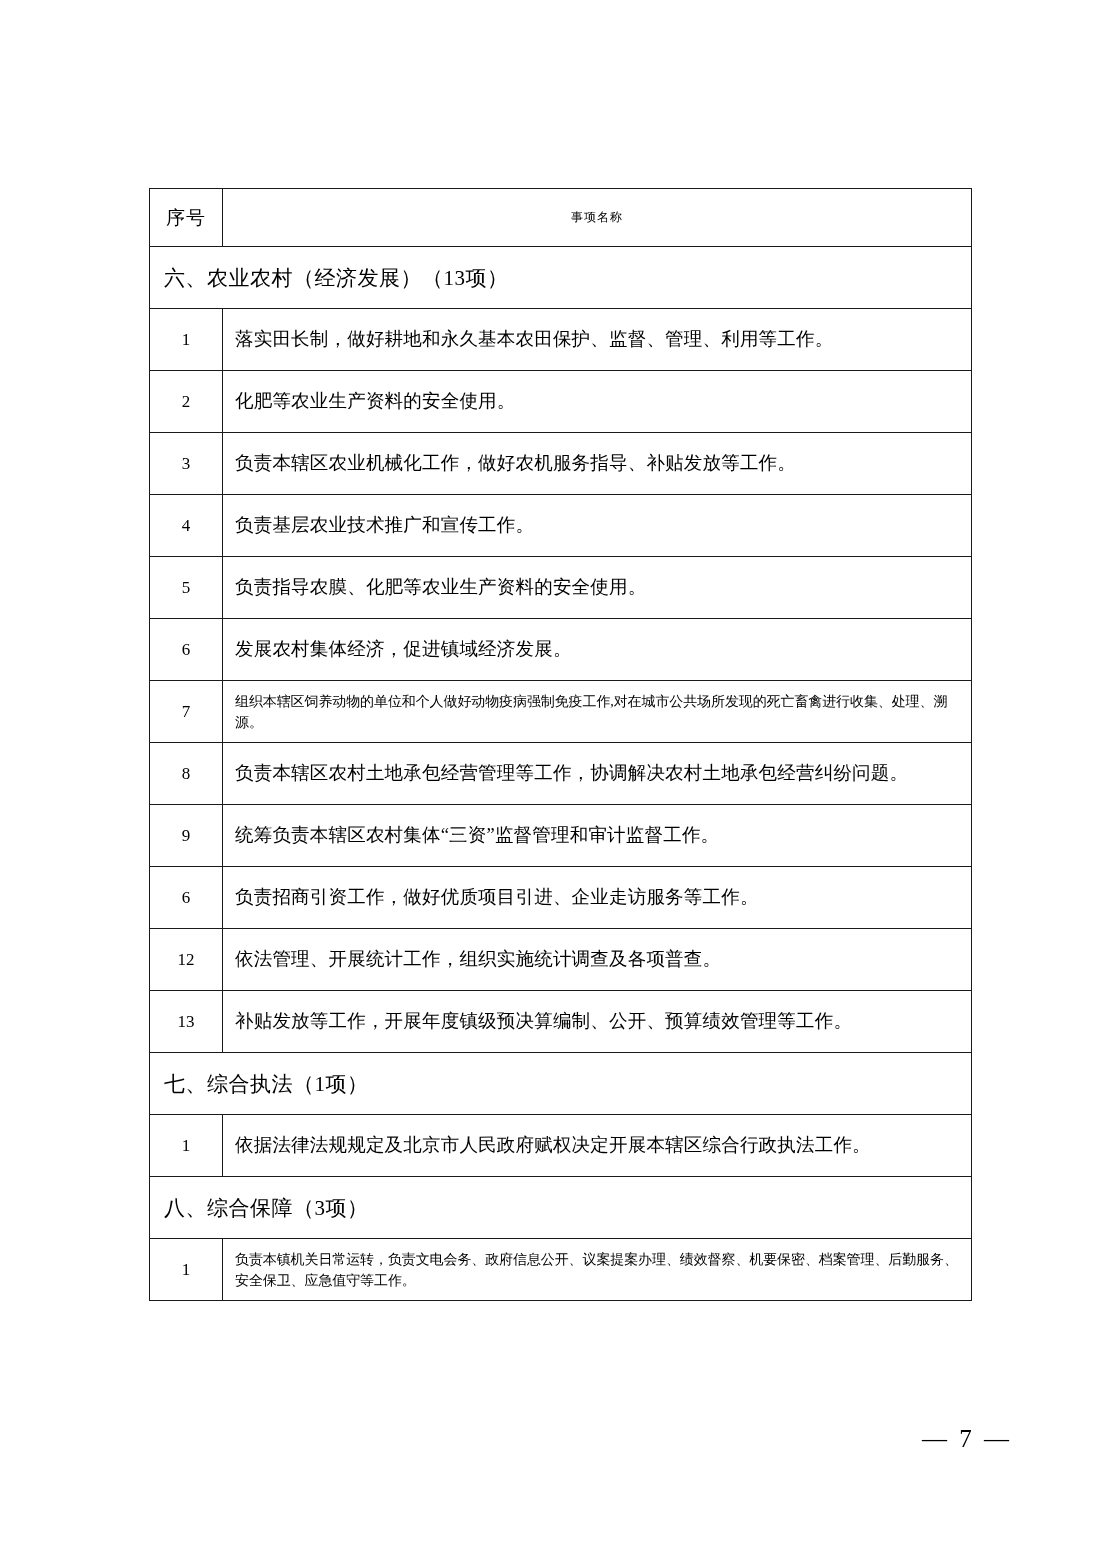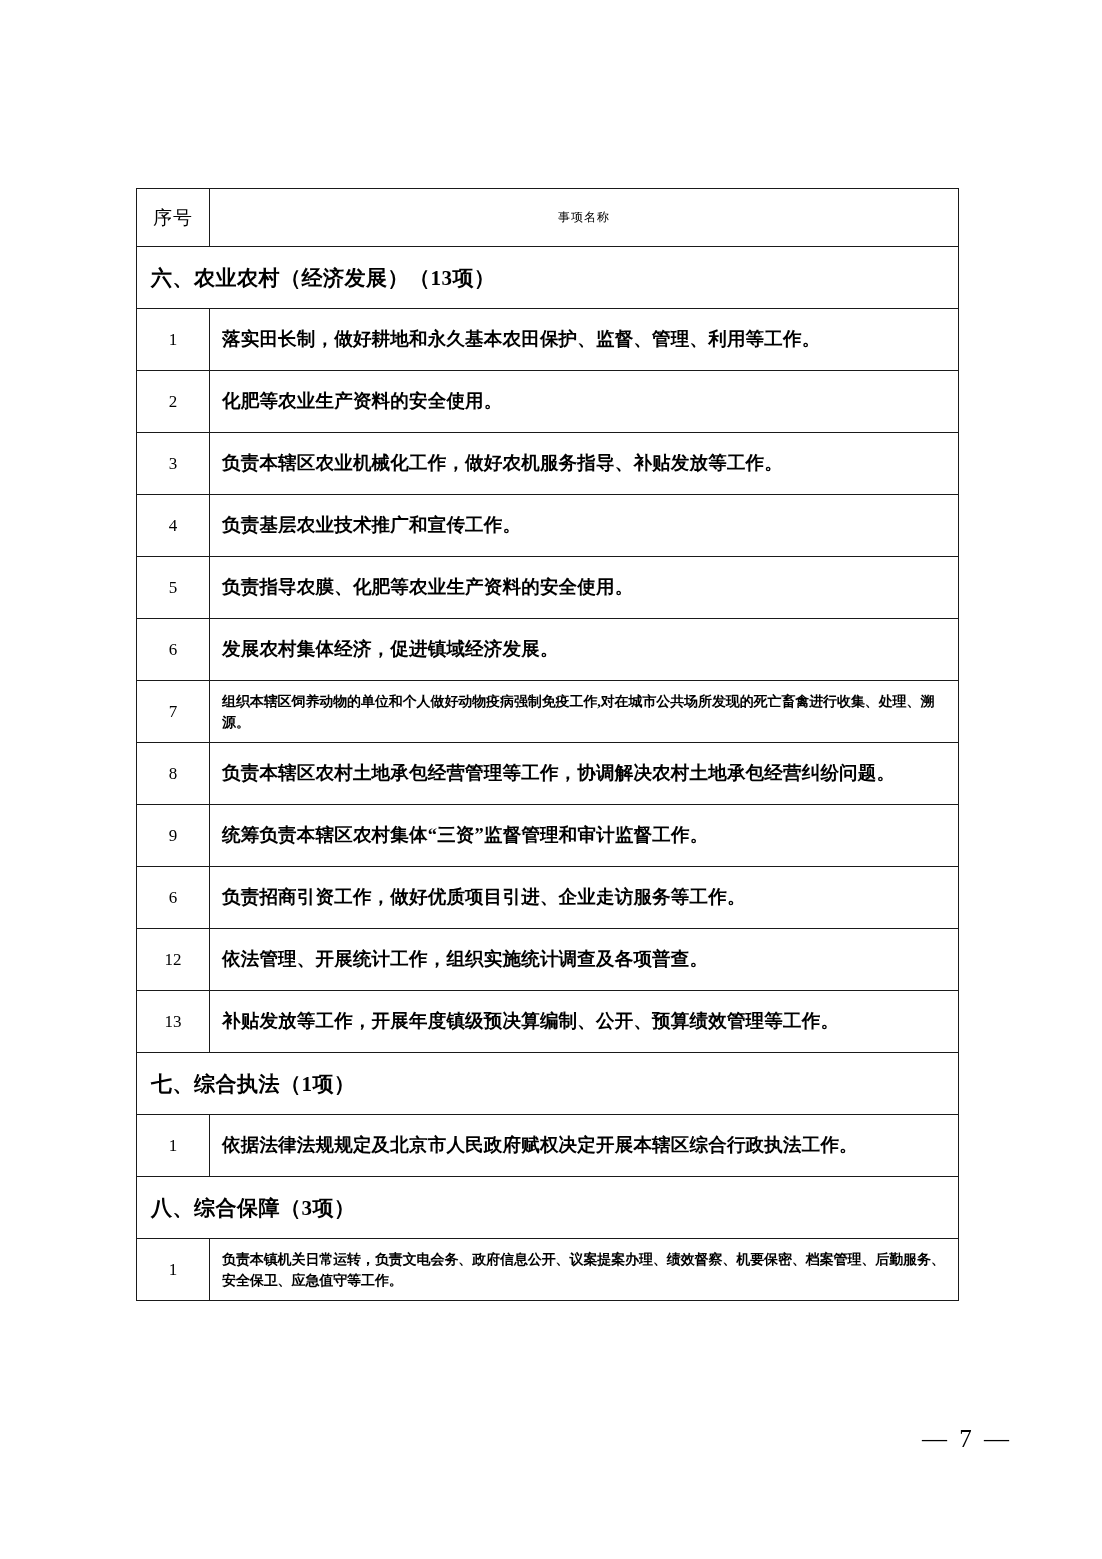--- a/index.html
+++ b/index.html
@@ -20,21 +20,21 @@
     position: absolute;
     left: 0;
     top: 0;
     width: 1102px;
     height: 1559px;
     background: #ffffff;
   }
 
   .doc-table {
     position: absolute;
-    left: 136px;
+    left: 149px;
     top: 188px;
     width: 822px;
     border-collapse: collapse;
     table-layout: fixed;
   }
 
   .doc-table td {
     border: 1px solid #1a1a1a;
     padding: 0;
     vertical-align: middle;
@@ -53,21 +53,21 @@
   }
   .hdr .hdr-num { font-size: 19px; }
   .hdr .hdr-name { font-size: 12px; }
 
   
   .section-row td {
     height: 61px;
     padding-left: 14px;
     font-size: 21px;
     letter-spacing: 0.5px;
-    font-weight: 700;
+    font-weight: 400;
     margin-top: 40px;
   }
 
   
   .item-row td {
     height: 61px;
   }
   .item-row .num {
     text-align: center;
     font-size: 17px;
@@ -84,21 +84,20 @@
     height: 61px;
   }
   .item-row.two-line .name {
     line-height: 1.5;
     font-size: 14px;
     letter-spacing: -0.1px;
   }
 
   .cell-text {
     display: block;
-    font-weight: bold;
   }
 
   
   .page-number {
     position: absolute;
     left: 0;
     top: 1425px;
     width: 1012px;
     text-align: right;
     font-size: 25px;

